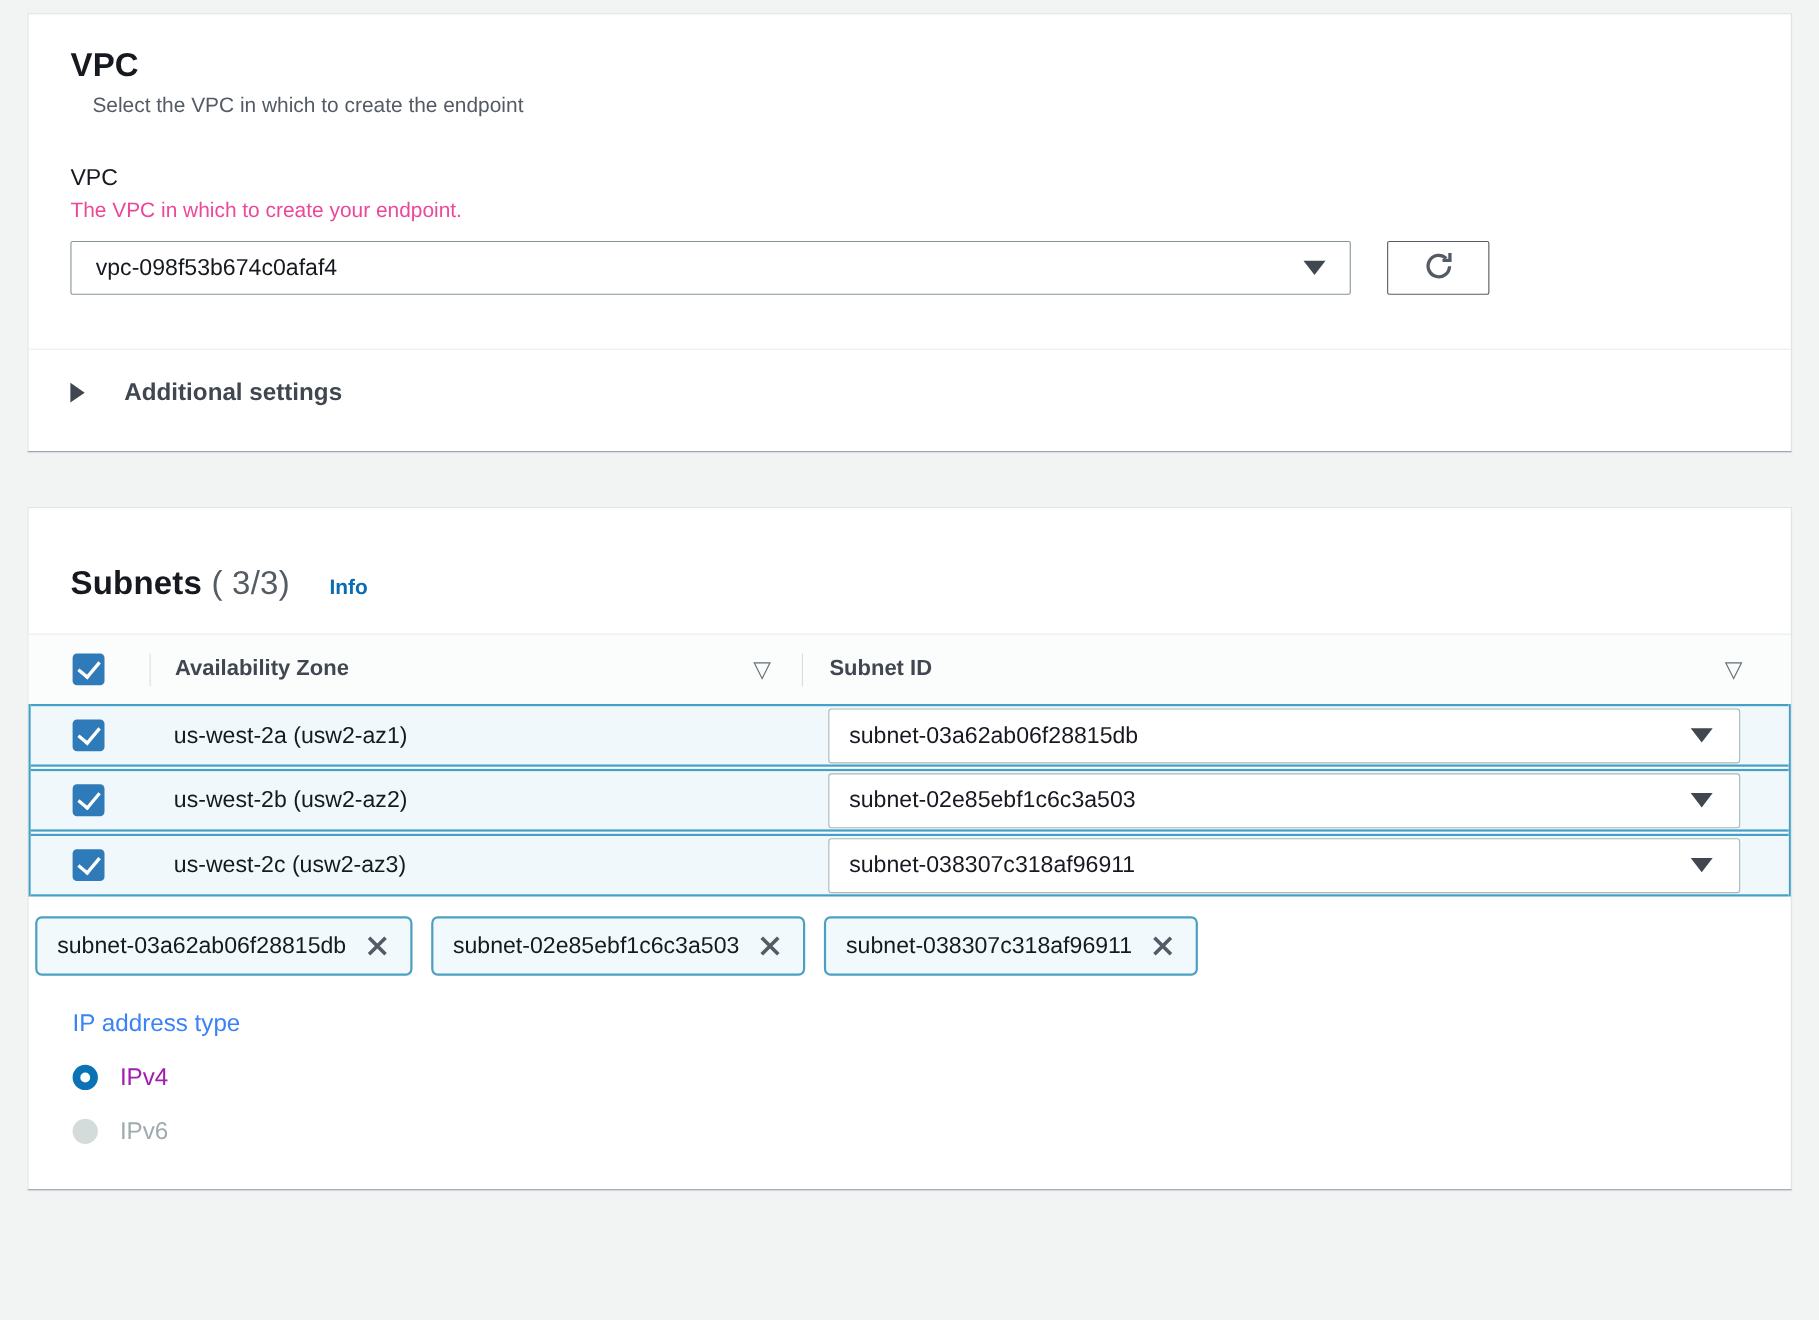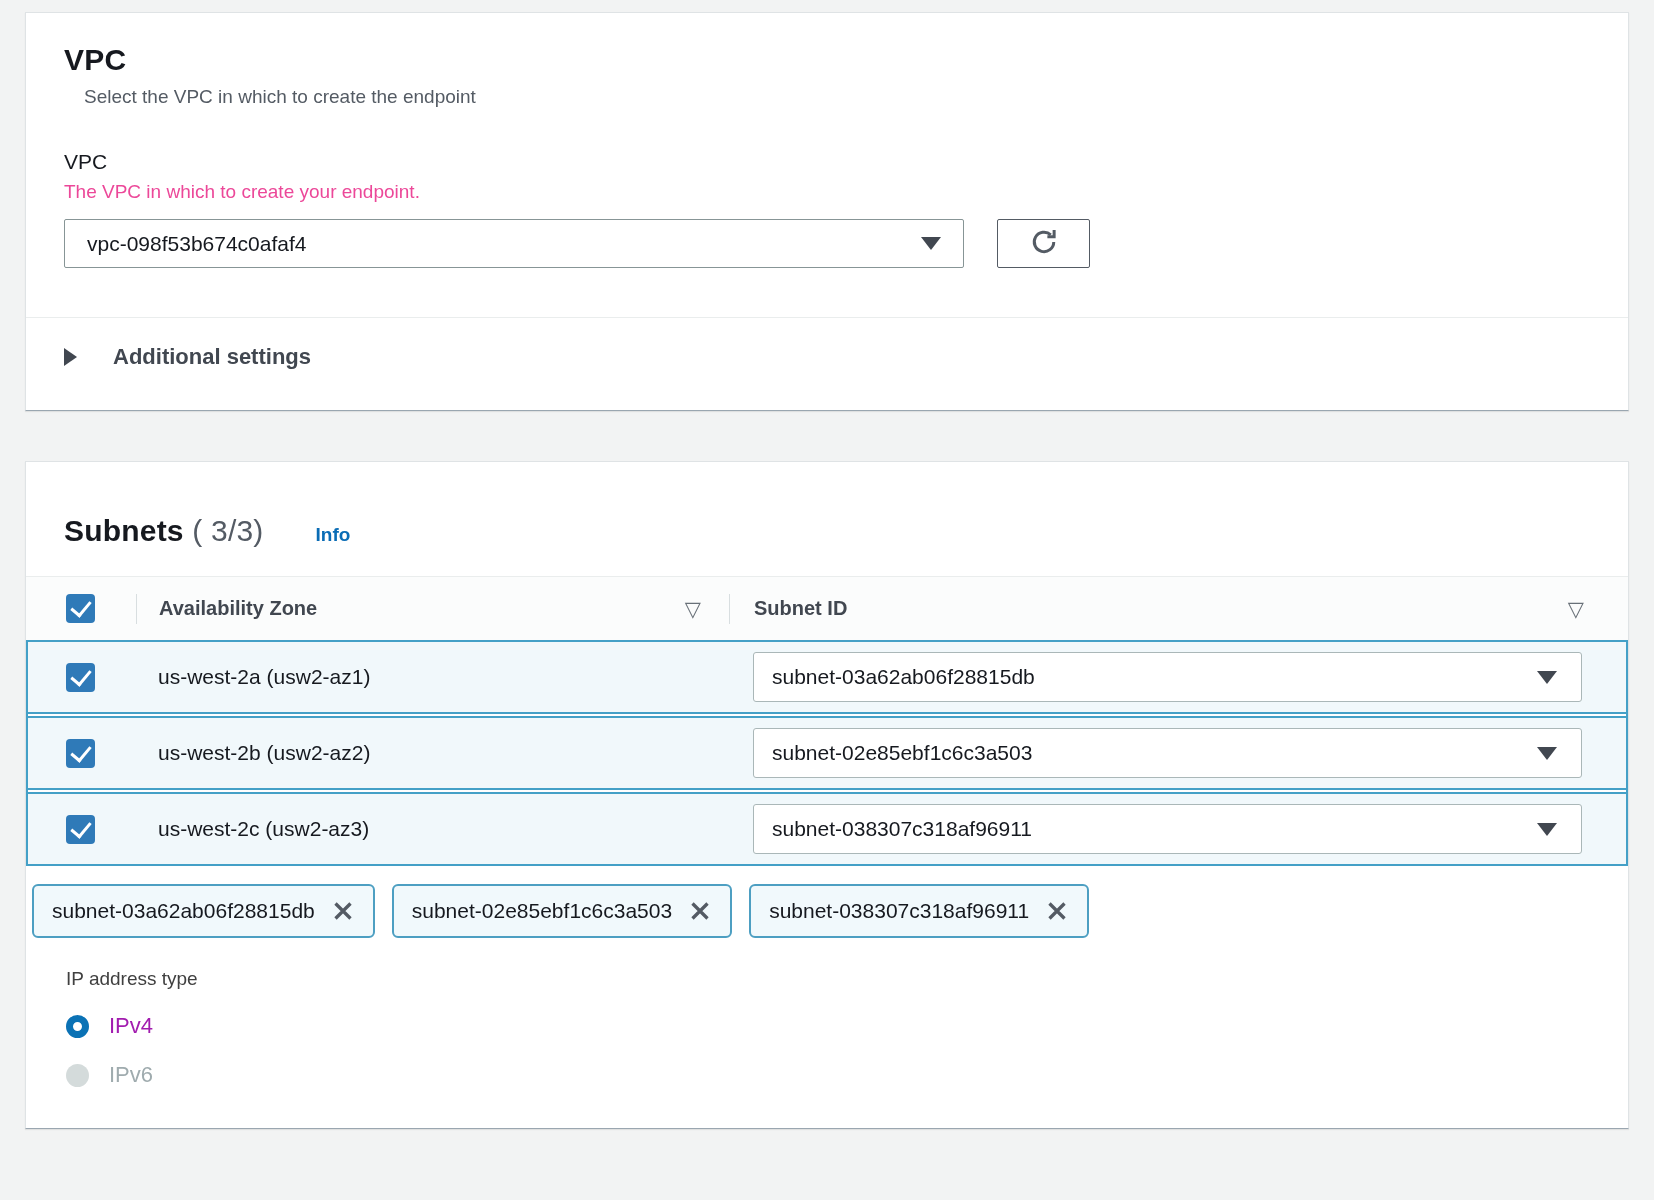--- a/index.html
+++ b/index.html
@@ -23,21 +23,21 @@
   .panel-header { padding:30px 38px 0 38px; }
   .panel-title { font-size:30px; font-weight:bold; color:#16191f; letter-spacing:0.2px; }
   .panel-subtitle { margin-top:9px; font-size:19px; color:#545b64;margin-left:20px; }
 
   .vpc-body { padding:42px 38px 0 38px; }
   .field-label { font-size:21px; color:#16191f; }
   .field-desc { margin-top:7px; font-size:19px; color:#ec4899; }
   .select-row { margin-top:16px; display:flex; align-items:center; gap:33px; }
 
   .select-box {
-    width:900px; height:49px;
+    width:1164px; height:49px;
     border:1px solid #879596; border-radius:2px;
     background:#fff;
     display:flex; align-items:center; justify-content:space-between;
     padding:0 22px; font-size:21px; color:#16191f;
     cursor:pointer;
   }
   .caret-down {
     width:0; height:0;
     border-left:10px solid transparent;
     border-right:10px solid transparent;
@@ -55,21 +55,21 @@
   .expander { display:flex; align-items:center; gap:36px; padding:26px 38px 40px 38px; cursor:pointer; }
   .tri-right {
     width:0; height:0;
     border-top:9px solid transparent;
     border-bottom:9px solid transparent;
     border-left:13px solid #414750;
   }
   .expander-label { font-size:22px; font-weight:bold; color:#414750; }
 
   
-  .subnets-header { padding:30px 38px 28px 38px; display:flex; align-items:baseline;gap:16px; }
+  .subnets-header { padding:30px 38px 28px 38px; display:flex; align-items:baseline; }
   .count { font-weight:normal; color:#545b64; }
   .info-link { margin-left:36px; font-size:19px; font-weight:bold; color:#0a6cb5; text-decoration:none; cursor:pointer;margin-top:32px; }
 
   .thead {
     border-top:1px solid #eaeded;
     height:64px; display:flex; align-items:center;
     background:#fbfcfc; font-size:20px; font-weight:bold; color:#414750;
   }
   .col-check { width:110px; padding-left:40px; display:flex; align-items:center; }
   .vdiv { width:1px; height:30px; background:#d8dee0; }
@@ -83,21 +83,21 @@
   }
   .checkbox::after {
     content:""; position:absolute; left:9px; top:3px;
     width:9px; height:16px;
     border:solid #fff; border-width:0 3.5px 3.5px 0;
     transform:rotate(40deg);
   }
 
   .selection { border-left:2px solid #44a0c7; border-right:2px solid #44a0c7; }
   .sel-row {
-    background:#f1f8fb; height:74px;
+    background:#f1f8fb; height:57px;
     border-top:2px solid #44a0c7; border-bottom:2px solid #44a0c7;
     display:flex; align-items:center;
   }
   .sel-row + .sel-row { margin-top:2px; }
   .sel-row .rc { width:108px; padding-left:38px; display:flex; align-items:center; }
   .sel-row .raz { width:593px; font-size:21px; color:#16191f; padding-left:22px; }
   .sel-row .rsel { flex:1; padding:0 44px 0 24px; }
   .row-select {
     height:50px; background:#fff;
     border:1px solid #aab7b8; border-radius:3px;
@@ -108,21 +108,21 @@
   .chips { margin:18px 0 0 6px; display:flex; gap:17px; }
   .chip {
     height:54px; display:flex; align-items:center; gap:16px;
     padding:0 18px 0 18px;
     background:#f1f9fc; border:2px solid #4d9fc2; border-radius:6px;
     font-size:21px; color:#16191f;
   }
   .chip-x { display:flex; align-items:center; cursor:pointer; }
 
   .ip-section { padding:30px 38px 40px 40px; }
-  .ip-label { font-size:19px; color:#404040; }
+  .ip-label { font-size:22px; color:#3b82f6; }
   .radio-option { display:flex; align-items:center; gap:20px; margin-top:23px; }
   .radio { width:23px; height:23px; border-radius:50%; }
   .radio.checked { background:#fff; border:7px solid #0b72b5; }
   .radio.disabled { background:#d4dbdb; }
   .radio-label { font-size:22px; }
   .radio-label.on { color:#a21caf; }
   .radio-label.off { color:#9fabae; }
 </style>
 </head>
 <body>

